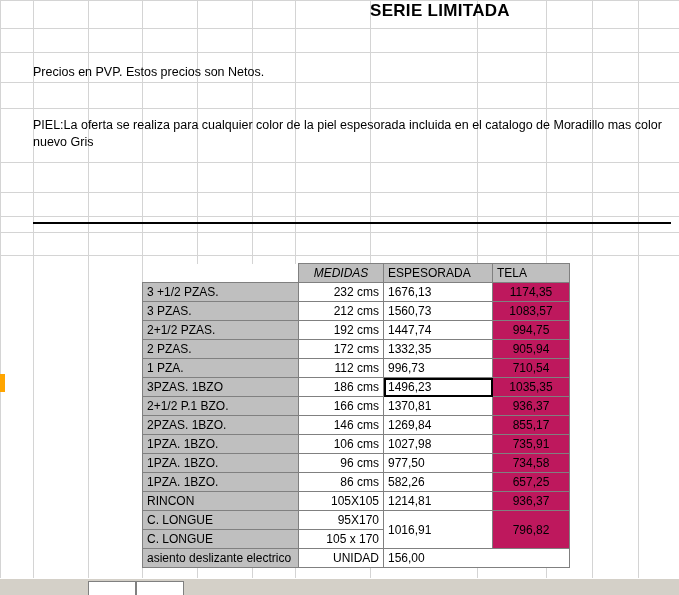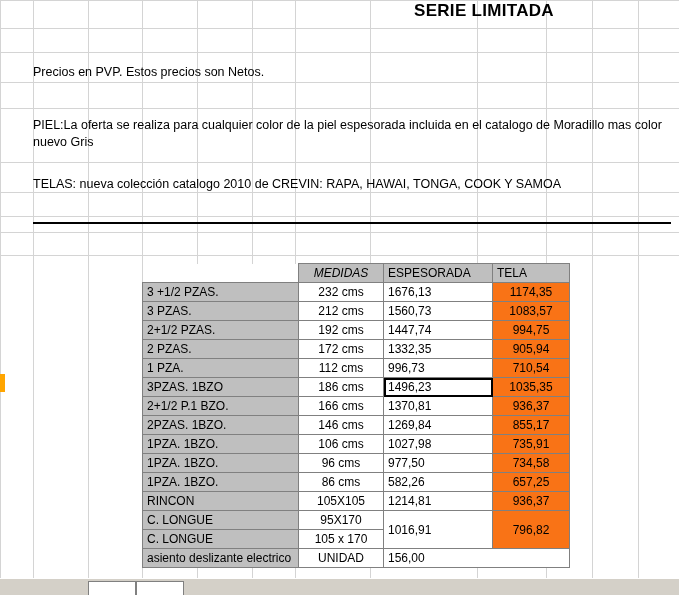--- a/index.html
+++ b/index.html
@@ -47,21 +47,20 @@
   }
   
   .title {
     position: absolute;
     left: 370px;
     top: 1px;
     font-size: 17px;
     font-weight: bold;
     letter-spacing: 0.3px;
     white-space: nowrap;
-    padding-left: 44px;
   }
   .para {
     position: absolute;
     font-size: 12.5px;
     line-height: 17px;
   }
   #para-precios { left: 33px; top: 64px; }
   #para-piel { left: 33px; top: 117px; width: 640px; }
   #para-telas { left: 33px; top: 176px; }
 
@@ -105,30 +104,30 @@
     font-weight: normal;
     text-align: left;
   }
   .c-label {
     background: #bfbfbf;
     text-align: left;
     width: 147px;
   }
   .c-med {
     background: #ffffff;
-    text-align: center;
+    text-align: right;
     width: 76px;
   }
   .c-esp {
     background: #ffffff;
     text-align: left;
     width: 100px;
   }
   .c-tela {
-    background: #f97316;
+    background: #be185d;
     text-align: center;
     width: 68px;
   }
   .sel {
     outline: 2px solid #000000;
     outline-offset: -2px;
   }
   .twoline {
     height: 34px;
     line-height: 16px;
@@ -191,21 +190,20 @@
       <div class="hline" style="top: 216px;"></div>
       <div class="hline" style="top: 232px;"></div>
       <div class="hline" style="top: 255px;"></div>
       <div class="hline" style="top: 578px;"></div>
     </div>
 
   <div class="title">SERIE LIMITADA</div>
 
   <div class="para" id="para-piel">PIEL:La oferta se realiza para cualquier color de la piel espesorada incluida en el catalogo de Moradillo mas color nuevo Gris</div>
   <div class="para" id="para-precios">Precios en PVP. Estos precios son Netos.</div>
-  <div class="para" id="para-telas">TELAS: nueva colección catalogo 2010 de CREVIN: RAPA, HAWAI, TONGA, COOK Y SAMOA</div>
 
   <div class="thickrule"></div>
 
   <div class="rowmark"></div>
 
   <table id="pricetable">
     <thead>
       <tr>
         <th class="hdr plain" style="background:#ffffff;border:none;"></th>
         <th class="hdr medidas">MEDIDAS</th>

